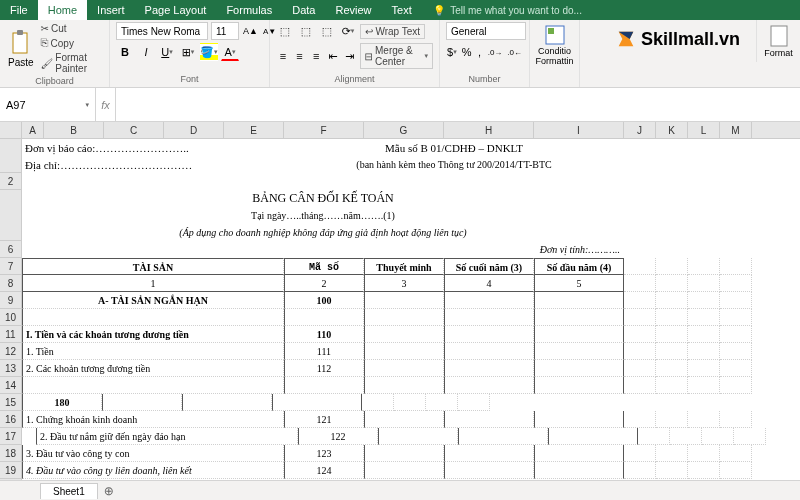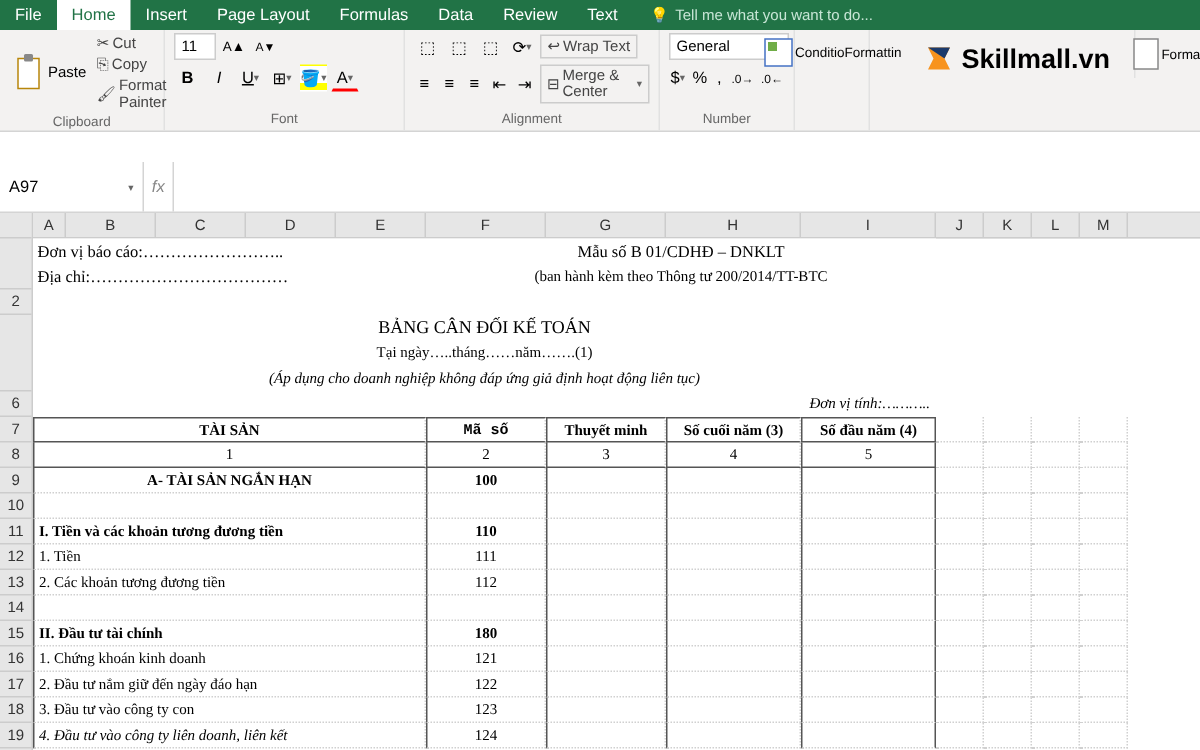--- a/index.html
+++ b/index.html
@@ -10,30 +10,30 @@
 .titlebar-tab { padding: 0 10px; color: #fff; font-size: 11px; display: flex; align-items: center; cursor: pointer; }
 .titlebar-tab.active { background: #fff; color: #217346; }
 .titlebar-tab.file { background: #217346; color: #fff; }
 .search-hint { margin-left: 12px; color: #c8e6d6; font-size: 10px; display: flex; align-items: center; gap: 4px; }
 
 .ribbon { height: 68px; background: #f3f2f1; border-bottom: 1px solid #d4d4d4; display: flex; position: relative; }
 .ribbon-group { border-right: 1px solid #e1e1e1; padding: 2px 6px; display: flex; flex-direction: column; justify-content: space-between; }
 .ribbon-group-label { text-align: center; font-size: 9px; color: #666; padding: 1px 0; }
 .ribbon-row { display: flex; align-items: center; gap: 3px; }
 .ribbon-col { display: flex; flex-direction: column; gap: 1px; }
-.paste-btn { display: flex; flex-direction: row; align-items: center; padding: 2px; cursor: pointer; }
+.paste-btn { display: flex; flex-direction: column; align-items: center; padding: 2px; cursor: pointer; }
 .paste-icon { width: 24px; height: 28px; }
 .small-btn { font-size: 10px; color: #444; padding: 1px 2px; cursor: pointer; display: flex; align-items: center; gap: 2px; }
 .font-select { border: 1px solid #ccc; background: #fff; padding: 1px 4px; font-size: 10px; height: 18px; }
 .fmt-btn { width: 18px; height: 18px; display: inline-flex; align-items: center; justify-content: center; border: 1px solid transparent; cursor: pointer; font-size: 11px; }
 .dropdown-arrow { font-size: 7px; color: #666; }
 .logo-area { position: absolute; right: 60px; top: 8px; font-size: 18px; font-weight: 600; display: flex; align-items: center; gap: 4px; }
 .logo-area .logo-icon { width: 22px; height: 22px; }
 
-.formula-bar { height: 34px; border-bottom: 1px solid #d4d4d4; display: flex; align-items: stretch; margin-top: 20px; }
+.formula-bar { height: 34px; border-bottom: 1px solid #d4d4d4; display: flex; align-items: stretch; }
 .name-box { width: 96px; border-right: 1px solid #d4d4d4; display: flex; align-items: center; padding: 0 6px; font-size: 11px; }
 .fx-area { display: flex; flex-direction: column; flex: 1; padding: 1px 6px; font-size: 10px; color: #444; justify-content: center; }
 .fx-label { width: 20px; display: flex; align-items: center; justify-content: center; border-right: 1px solid #d4d4d4; font-style: italic; color: #888; }
 
 .grid-area { display: flex; height: 358px; overflow: hidden; }
 .row-hdrs { width: 22px; background: #e6e6e6; border-right: 1px solid #ccc; }
 .row-hdr { height: 17px; border-bottom: 1px solid #ccc; font-size: 10px; color: #333; text-align: center; line-height: 17px; }
 .corner { height: 17px; background: #e6e6e6; border-bottom: 1px solid #ccc; }
 .grid-main { flex: 1; overflow: hidden; }
 .col-hdrs { display: flex; height: 17px; background: #e6e6e6; border-bottom: 1px solid #ccc; }
@@ -97,20 +97,21 @@
             <span>Format Painter</span>
           </div>
       </div>
     </div>
     <div class="ribbon-group-label">Clipboard</div>
   </div>
 
   <div class="ribbon-group" style="width:160px">
     <div class="ribbon-col" style="gap:3px">
       <div class="ribbon-row">
+        <input class="font-select" style="width: 92px;" value="Times New Roma">
         <input class="font-select" style="width: 28px;" value="11">
         <span class="fmt-btn" style="font-size:9px">A▲</span>
         <span class="fmt-btn" style="font-size:8px">A▼</span>
       </div>
       <div class="ribbon-row">
         <span class="fmt-btn">
             <b>B</b>
           </span>
         <span class="fmt-btn">
             <i>I</i>
@@ -339,21 +340,20 @@
           <div class="cell solid-left" style="width: 80px;"></div>
           <div class="cell solid-left" style="width: 80px;"></div>
           <div class="cell solid-left" style="width: 90px;"></div>
           <div class="cell solid-left solid-right" style="width: 90px;"></div>
           <div class="cell" style="width: 32px;"></div>
           <div class="cell" style="width: 32px;"></div>
           <div class="cell" style="width: 32px;"></div>
           <div class="cell" style="width: 32px;"></div>
         </div>
         <div class="cell-row">
-          <div class="cell b solid-left" style="width: 262px;">II. Đầu tư tài chính</div>
           <div class="cell b c solid-left" style="width: 80px;">180</div>
           <div class="cell solid-left" style="width: 80px;"></div>
           <div class="cell solid-left" style="width: 90px;"></div>
           <div class="cell solid-left solid-right" style="width: 90px;"></div>
           <div class="cell" style="width: 32px;"></div>
           <div class="cell" style="width: 32px;"></div>
           <div class="cell" style="width: 32px;"></div>
           <div class="cell" style="width: 32px;"></div>
         </div>
         <div class="cell-row">
@@ -361,21 +361,21 @@
           <div class="cell c solid-left" style="width: 80px;">121</div>
           <div class="cell solid-left" style="width: 80px;"></div>
           <div class="cell solid-left" style="width: 90px;"></div>
           <div class="cell solid-left solid-right" style="width: 90px;"></div>
           <div class="cell" style="width: 32px;"></div>
           <div class="cell" style="width: 32px;"></div>
           <div class="cell" style="width: 32px;"></div>
           <div class="cell" style="width: 32px;"></div>
         </div>
         <div class="cell-row">
-          <div class="cell solid-left" style="width: 262px;">2. Đầu tư nắm giữ đến ngày đáo hạn</div>
+          <div class="cell solid-left" style="width: 262px; margin-left: 14px;">2. Đầu tư nắm giữ đến ngày đáo hạn</div>
           <div class="cell c solid-left" style="width: 80px;">122</div>
           <div class="cell solid-left" style="width: 80px;"></div>
           <div class="cell solid-left" style="width: 90px;"></div>
           <div class="cell solid-left solid-right" style="width: 90px;"></div>
           <div class="cell" style="width: 32px;"></div>
           <div class="cell" style="width: 32px;"></div>
           <div class="cell" style="width: 32px;"></div>
           <div class="cell" style="width: 32px;"></div>
         </div>
         <div class="cell-row">

